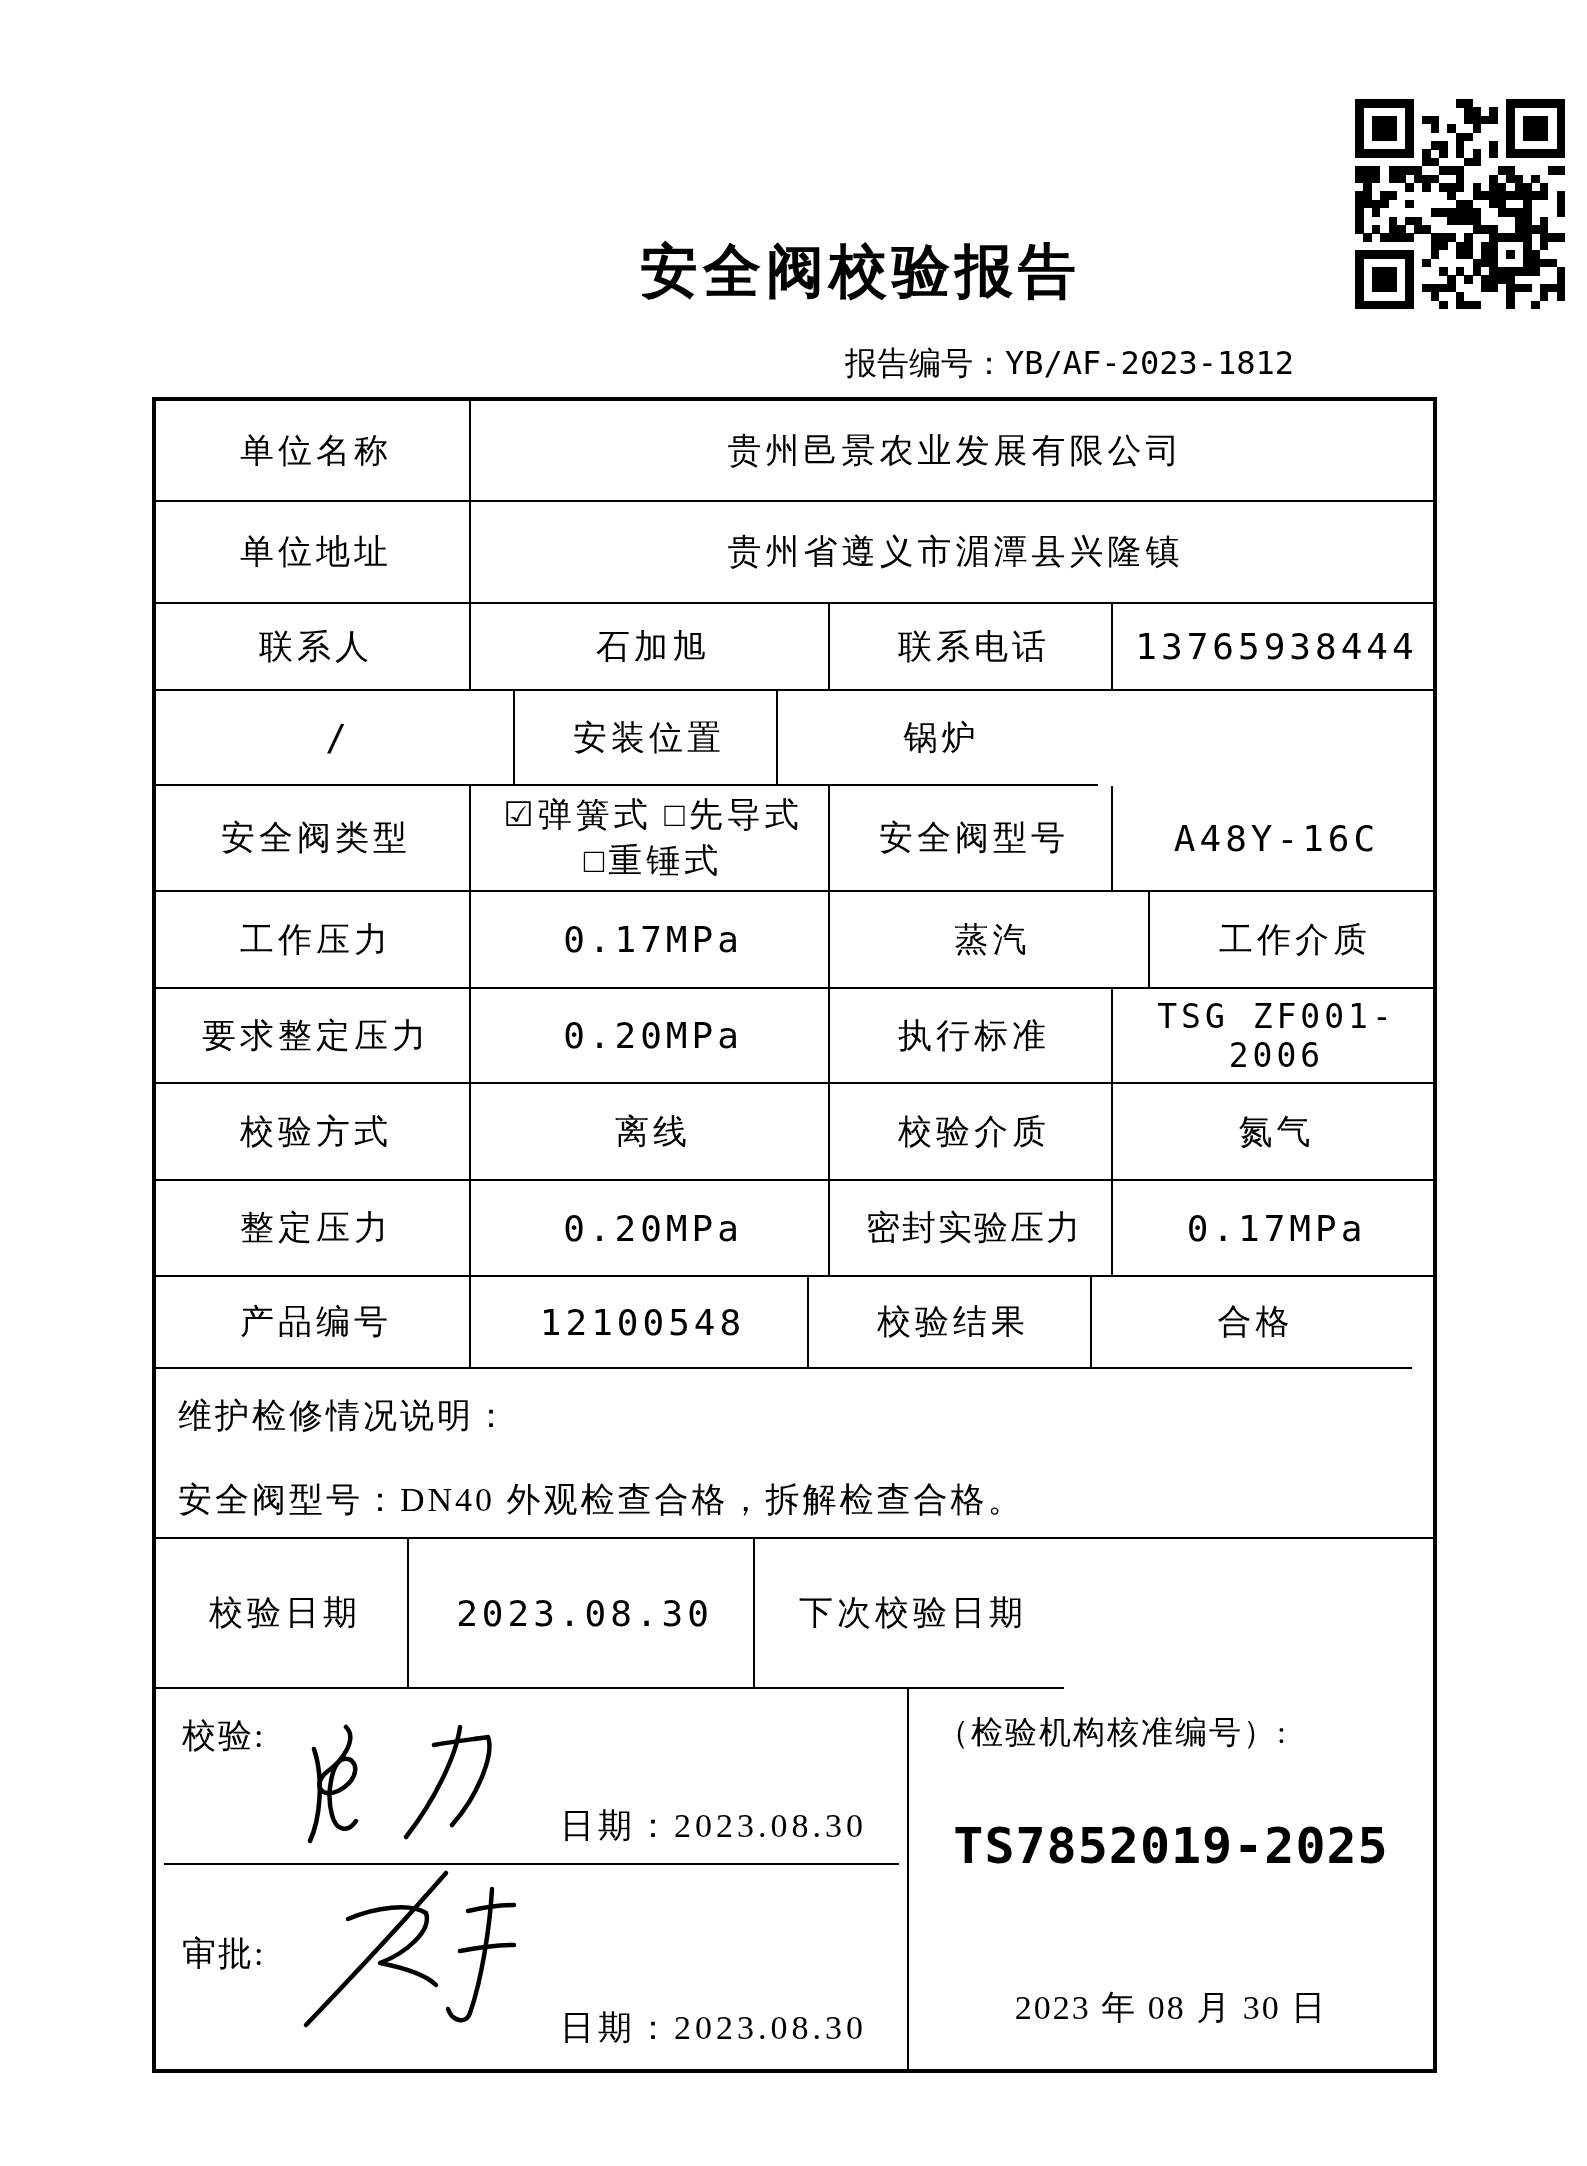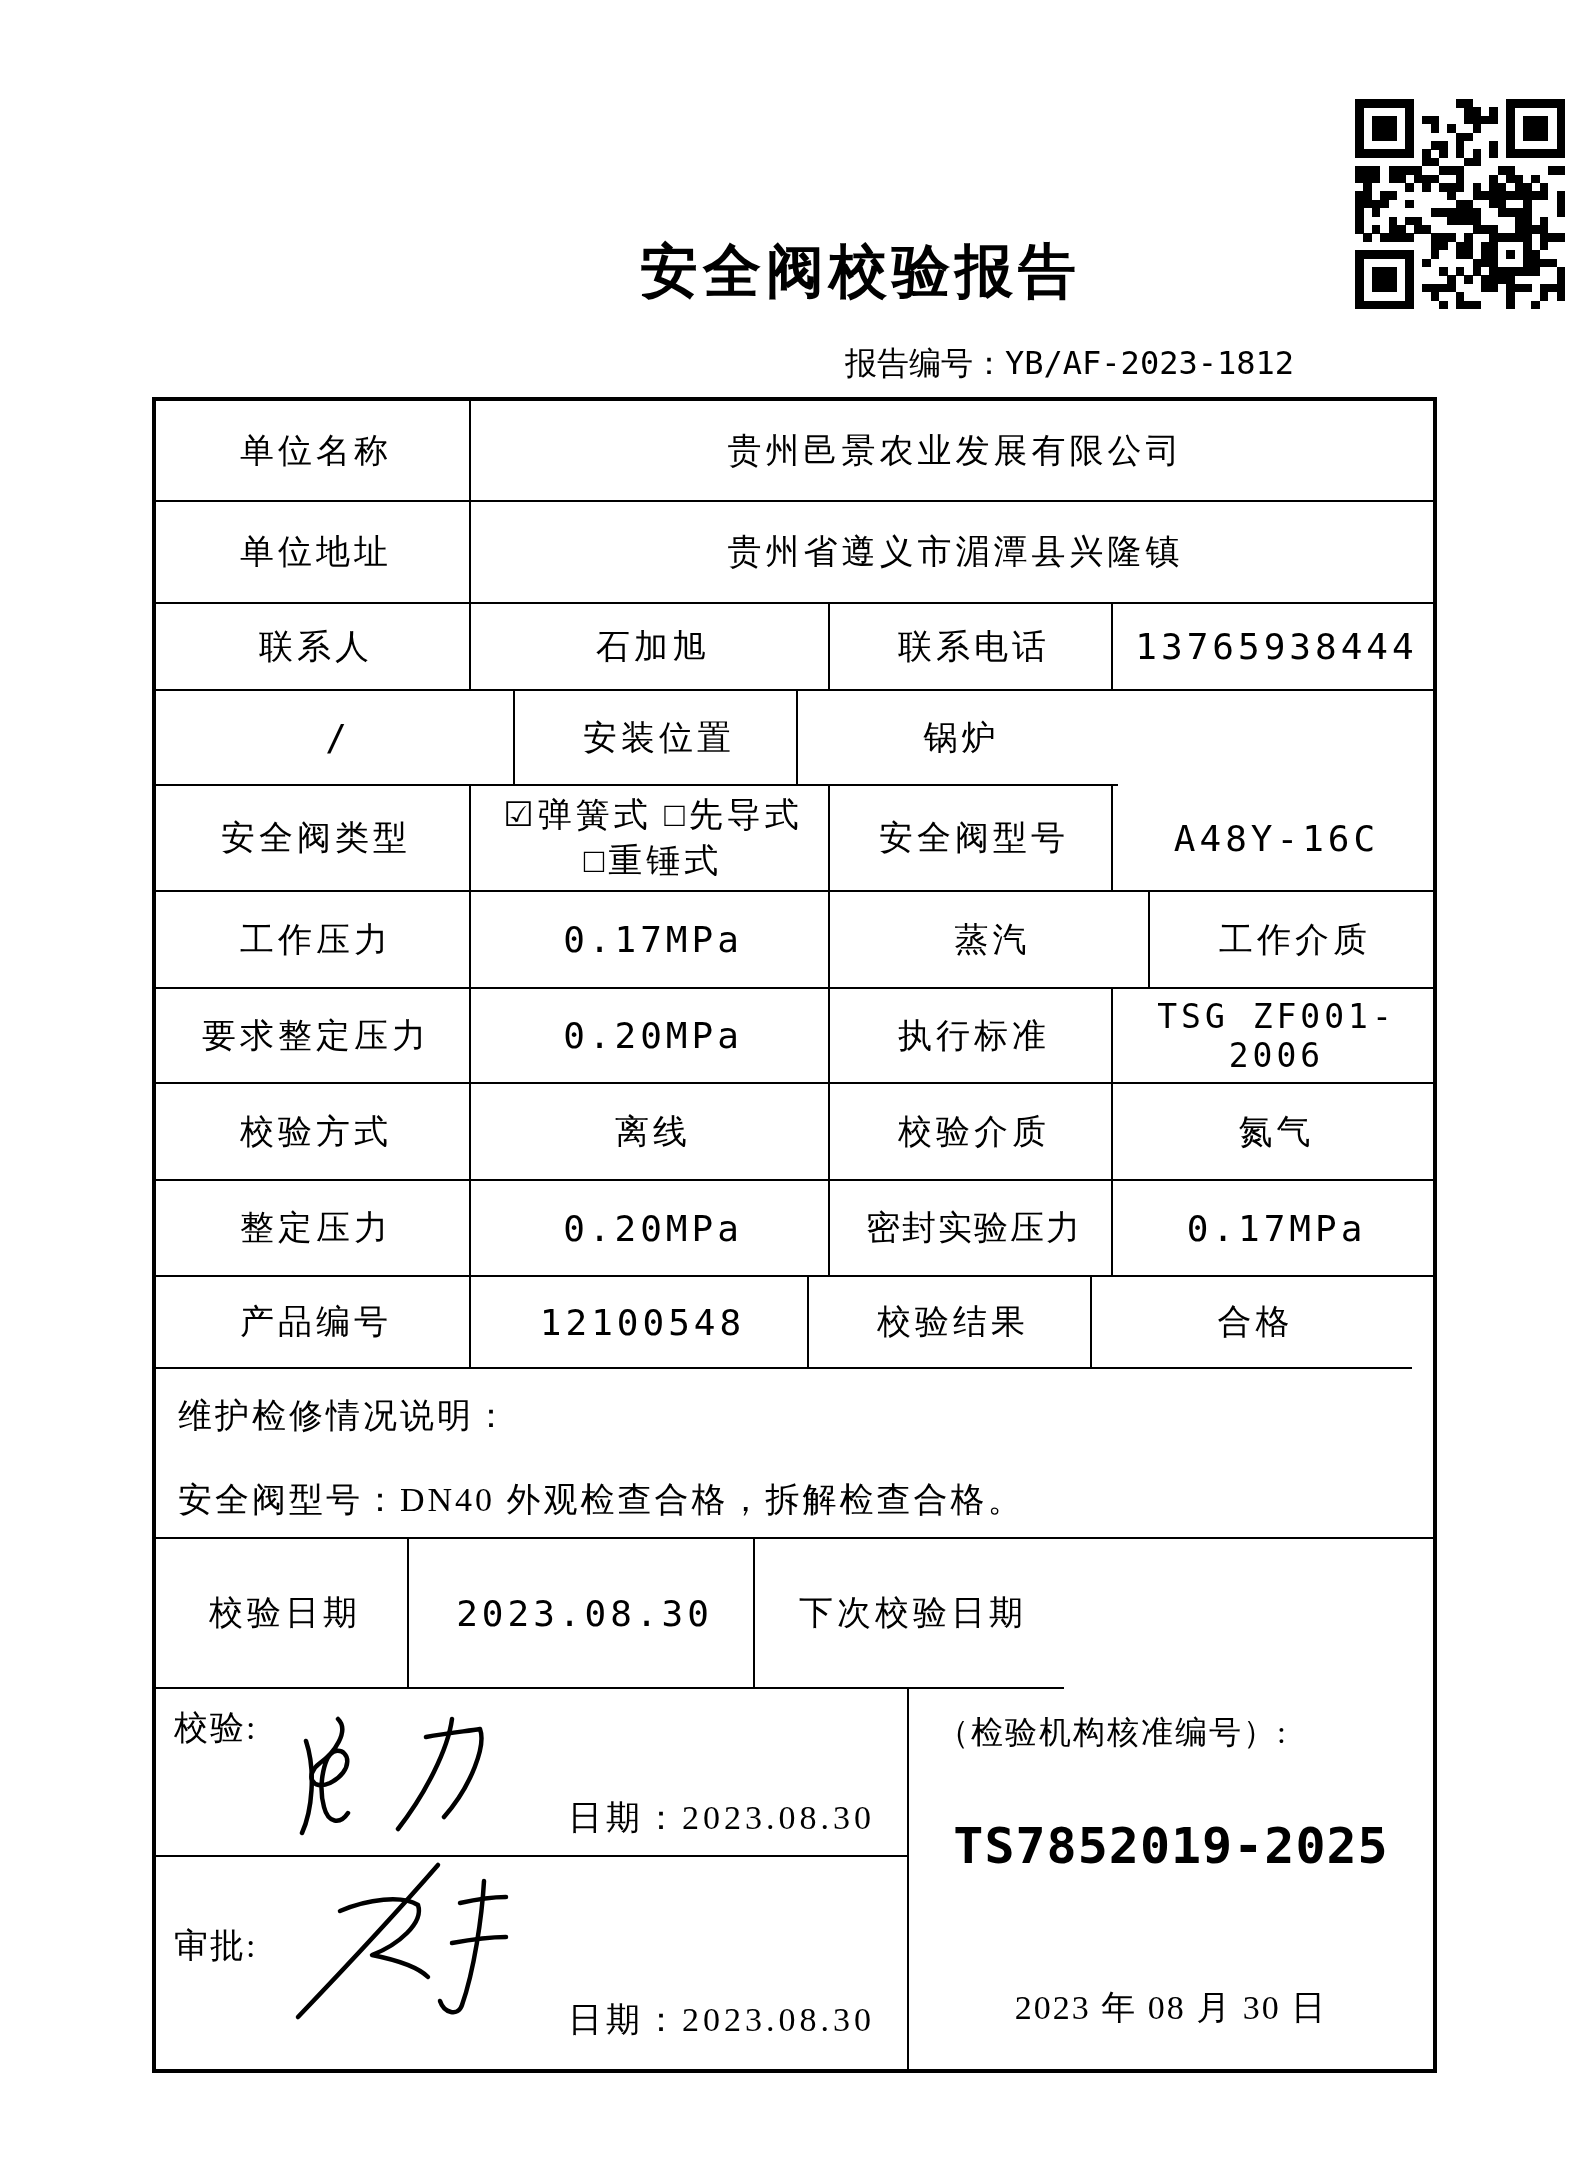--- a/index.html
+++ b/index.html
@@ -35,21 +35,21 @@
   }
   .cell:last-child { border-right:none; }
   .trow:last-child > .cell { border-bottom:none; }
   .cell .num { letter-spacing:1px; }
   .val { font-size:36px; }
   .two-line { flex-direction:column; line-height:46px; }
 
   .free-cell { display:block; text-align:right; }
   .free-cell .line { position:absolute; white-space:nowrap; letter-spacing:3px; }
 
-  .sig-col { display:block; padding:0; }
+  .sig-col { display:block; padding:8px; }
   .sig-sub { position:relative; }
   .sig-sub.first { border-bottom:2px solid #000; }
   .sig-label { position:absolute; font-size:34px; letter-spacing:2px; }
   .sig-date { position:absolute; font-size:34px; white-space:nowrap; }
   .sig-svg { position:absolute; }
   .sig-svg path { fill:none; stroke:#000; stroke-width:4.5; stroke-linecap:round; stroke-linejoin:round; }
 
   .org-cell { display:block; text-align:left; }
   .org-label { position:absolute; left:28px; top:22px; font-size:32px; letter-spacing:2px; white-space:nowrap; }
   .org-code  { position:absolute; left:0; top:128px; width:100%; text-align:center;
@@ -396,21 +396,21 @@
 
     <div class="trow" style="height:87px">
       <div class="cell cjk" style="width:315px">联系人</div>
       <div class="cell cjk" style="width:359px">石加旭</div>
       <div class="cell cjk" style="width:283px">联系电话</div>
       <div class="cell num val" style="width:320px">13765938444</div>
     </div>
 
     <div class="trow" style="height:95px">
       <div class="cell num val" style="width:359px">/</div>
-      <div class="cell cjk" style="width:283px">安装位置</div>
+      <div class="cell cjk" style="width:263px">安装位置</div>
       <div class="cell cjk" style="width:320px">锅炉</div>
     </div>
 
     <div class="trow" style="height:106px">
       <div class="cell cjk" style="width:315px">安全阀类型</div>
       <div class="cell cjk two-line" style="width:359px">
         <span>☑弹簧式 □先导式</span>
         <span>□重锤式</span>
       </div>
       <div class="cell cjk" style="width:283px">安全阀型号</div>

